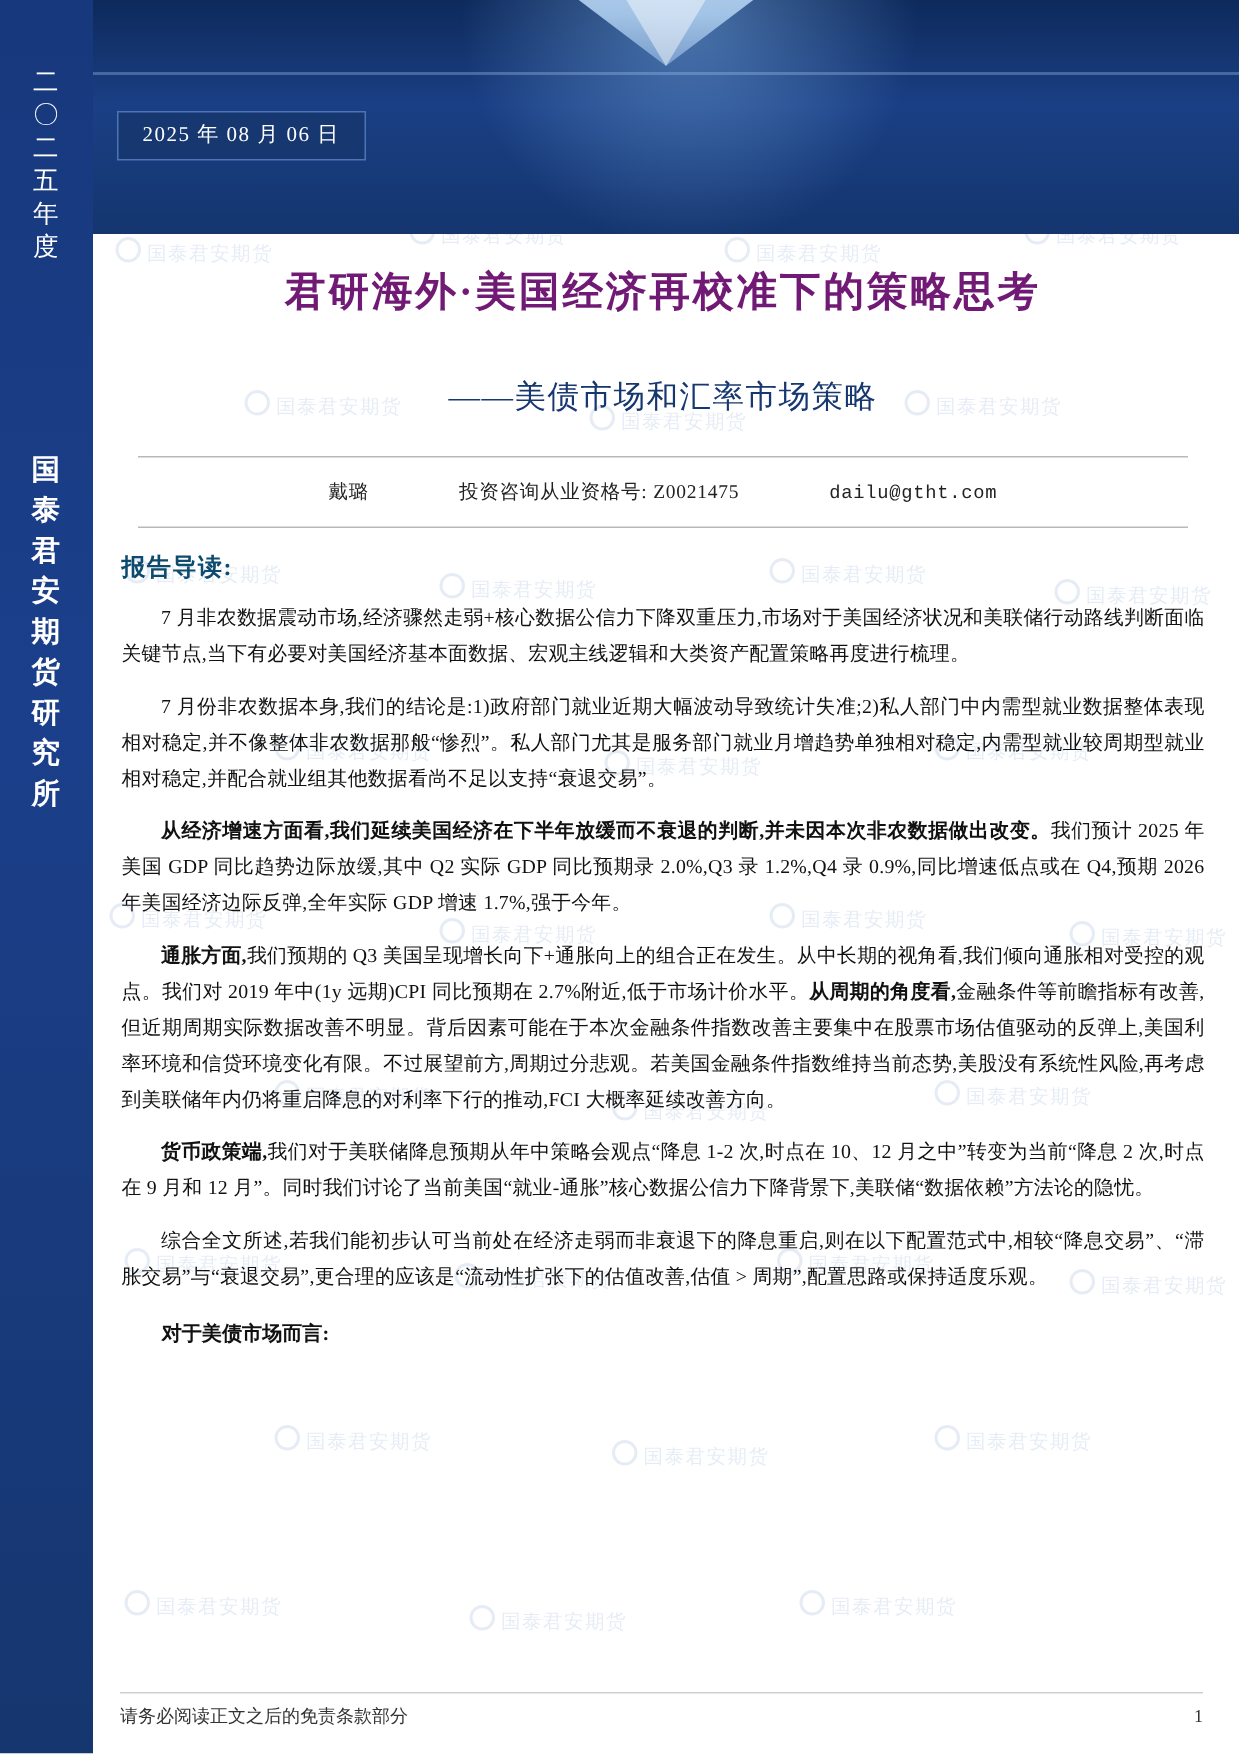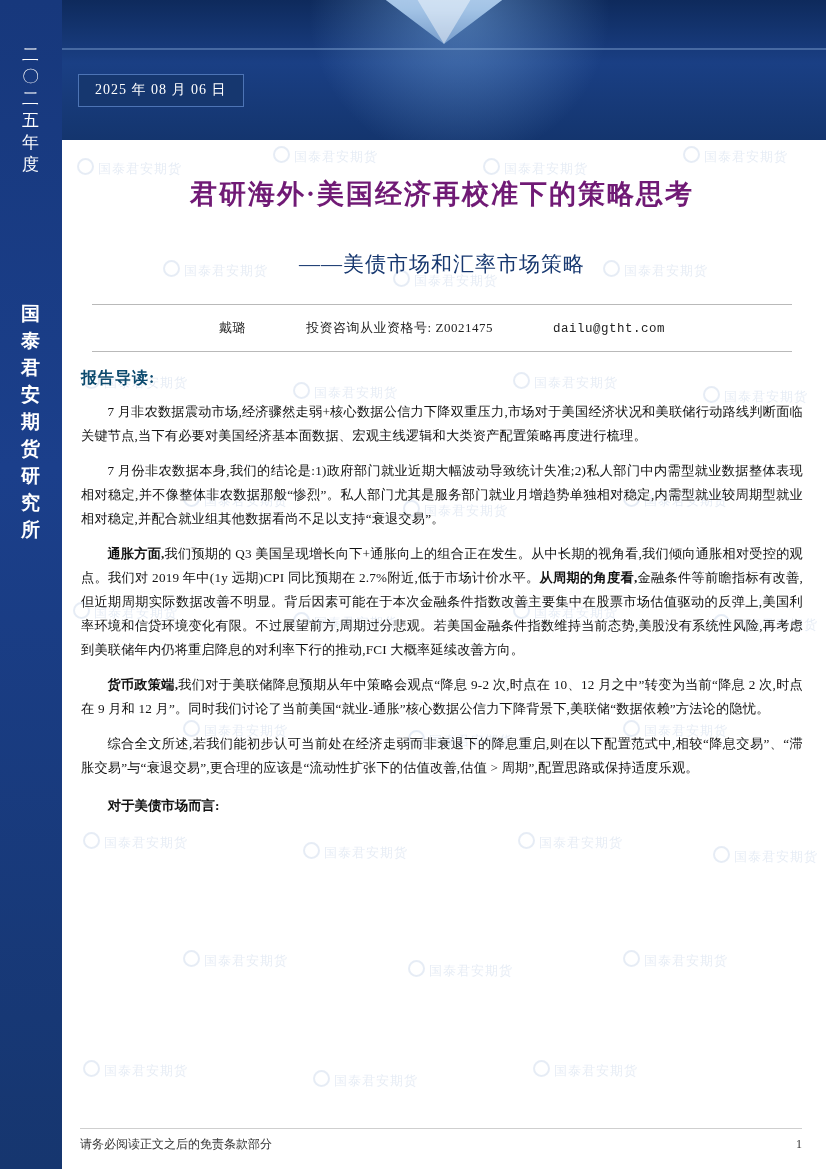--- a/index.html
+++ b/index.html
@@ -52,21 +52,21 @@
   .vchar {
     display: block;
   }
 
   
   .header {
     position: absolute;
     left: 62px;
     top: 0;
     width: 764px;
-    height: 140px;
+    height: 156px;
     background: #16376f;
     overflow: hidden;
     z-index: 2;
   }
   .header .hdr-gradient {
     position: absolute;
     inset: 0;
     background:
       radial-gradient(circle at 52% 8%, rgba(120,170,225,0.55) 0%, rgba(25,60,120,0.0) 36%),
       linear-gradient(180deg, #0e2a5c 0%, #1a3f84 45%, #14356e 100%);
@@ -343,24 +343,25 @@
       <span class="email">dailu@gtht.com</span>
     </div>
     <div class="author-rule2"></div>
 
     <div class="lead-title">报告导读:</div>
 
     <p class="para">7 月非农数据震动市场,经济骤然走弱+核心数据公信力下降双重压力,市场对于美国经济状况和美联储行动路线判断面临关键节点,当下有必要对美国经济基本面数据、宏观主线逻辑和大类资产配置策略再度进行梳理。</p>
 
     <p class="para">7 月份非农数据本身,我们的结论是:1)政府部门就业近期大幅波动导致统计失准;2)私人部门中内需型就业数据整体表现相对稳定,并不像整体非农数据那般“惨烈”。私人部门尤其是服务部门就业月增趋势单独相对稳定,内需型就业较周期型就业相对稳定,并配合就业组其他数据看尚不足以支持“衰退交易”。</p>
 
+    <p class="para"><b>从经济增速方面看,我们延续美国经济在下半年放缓而不衰退的判断,并未因本次非农数据做出改变。</b><span>我们预计 2025 年美国 GDP 同比趋势边际放缓,其中 Q2 实际 GDP 同比预期录 2.0%,Q3 录 1.2%,Q4 录 0.9%,同比增速低点或在 Q4,预期 2026 年美国经济边际反弹,全年实际 GDP 增速 1.7%,强于今年。</span></p>
 
     <p class="para"><b>通胀方面,</b><span>我们预期的 Q3 美国呈现增长向下+通胀向上的组合正在发生。从中长期的视角看,我们倾向通胀相对受控的观点。我们对 2019 年中(1y 远期)CPI 同比预期在 2.7%附近,低于市场计价水平。</span><b>从周期的角度看,</b><span>金融条件等前瞻指标有改善,但近期周期实际数据改善不明显。背后因素可能在于本次金融条件指数改善主要集中在股票市场估值驱动的反弹上,美国利率环境和信贷环境变化有限。不过展望前方,周期过分悲观。若美国金融条件指数维持当前态势,美股没有系统性风险,再考虑到美联储年内仍将重启降息的对利率下行的推动,FCI 大概率延续改善方向。</span></p>
 
-    <p class="para"><b>货币政策端,</b><span>我们对于美联储降息预期从年中策略会观点“降息 9-2 次,时点在 10、12 月之中”转变为当前“降息 2 次,时点在 9 月和 12 月”。同时我们讨论了当前美国“就业-通胀”核心数据公信力下降背景下,美联储“数据依赖”方法论的隐忧。</span></p>
+    <p class="para"><b>货币政策端,</b><span>我们对于美联储降息预期从年中策略会观点“降息 1-2 次,时点在 10、12 月之中”转变为当前“降息 2 次,时点在 9 月和 12 月”。同时我们讨论了当前美国“就业-通胀”核心数据公信力下降背景下,美联储“数据依赖”方法论的隐忧。</span></p>
 
     <p class="para">综合全文所述,若我们能初步认可当前处在经济走弱而非衰退下的降息重启,则在以下配置范式中,相较“降息交易”、“滞胀交易”与“衰退交易”,更合理的应该是“流动性扩张下的估值改善,估值 &gt; 周期”,配置思路或保持适度乐观。</p>
 
     <div class="sect-title">对于美债市场而言:</div>
 
   </div>
 </div>
 
 <div class="footer">
   <div class="f-rule"></div>

